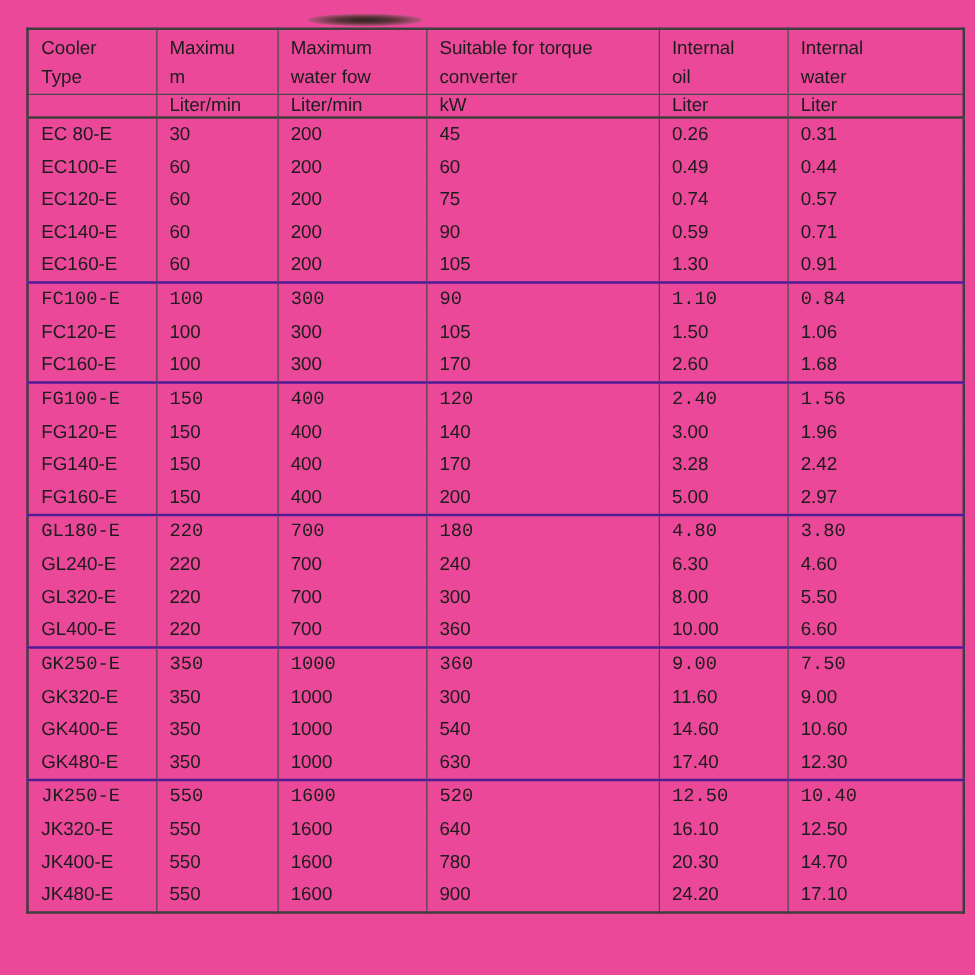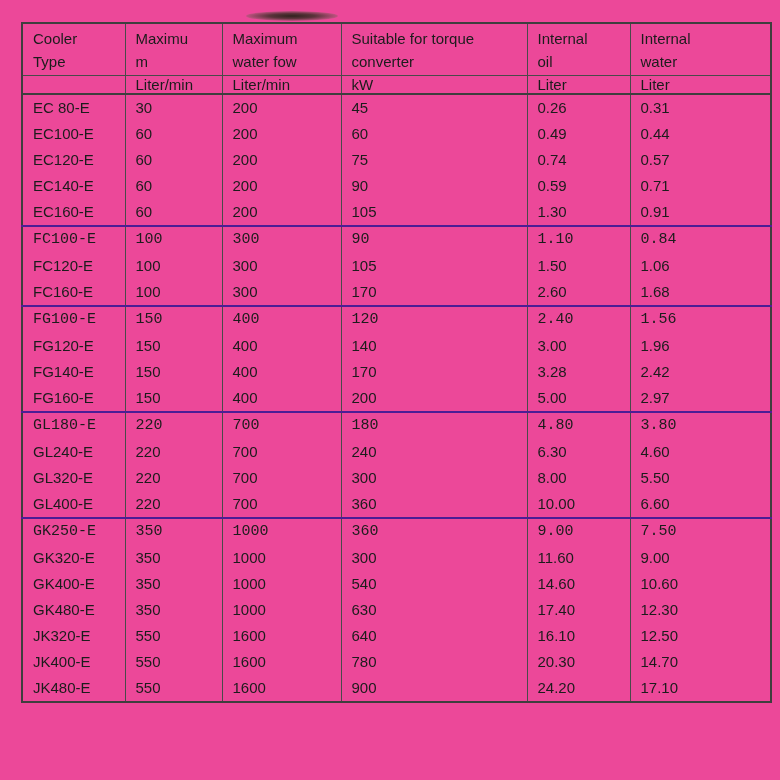--- a/index.html
+++ b/index.html
@@ -260,20 +260,28 @@
           <td>10.60</td>
         </tr>
         <tr>
           <td>GK480-E</td>
           <td>350</td>
           <td>1000</td>
           <td>630</td>
           <td>17.40</td>
           <td>12.30</td>
         </tr>
+        <tr class="group-start">
+          <td>JK250-E</td>
+          <td>550</td>
+          <td>1600</td>
+          <td>520</td>
+          <td>12.50</td>
+          <td>10.40</td>
+        </tr>
         <tr>
           <td>JK320-E</td>
           <td>550</td>
           <td>1600</td>
           <td>640</td>
           <td>16.10</td>
           <td>12.50</td>
         </tr>
         <tr>
           <td>JK400-E</td>

